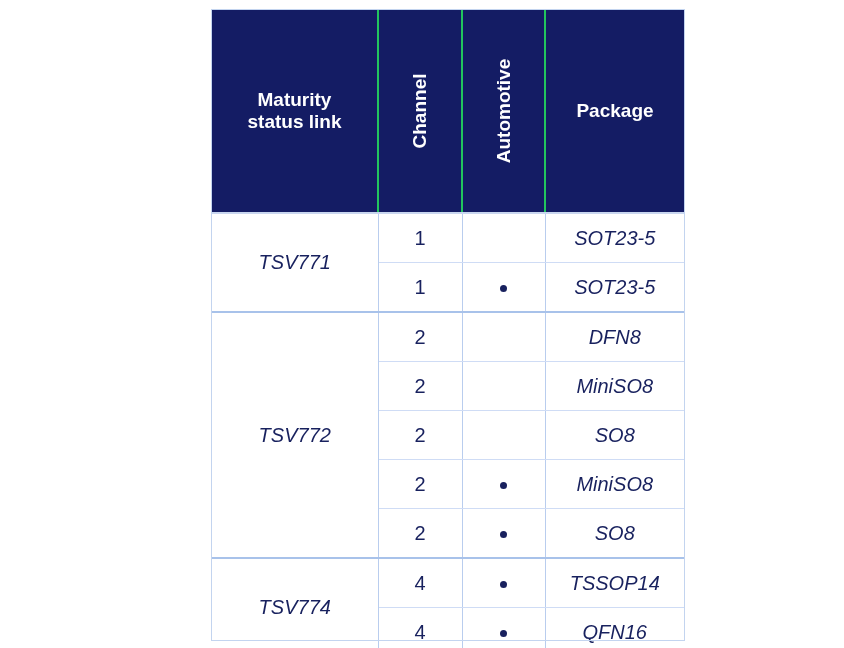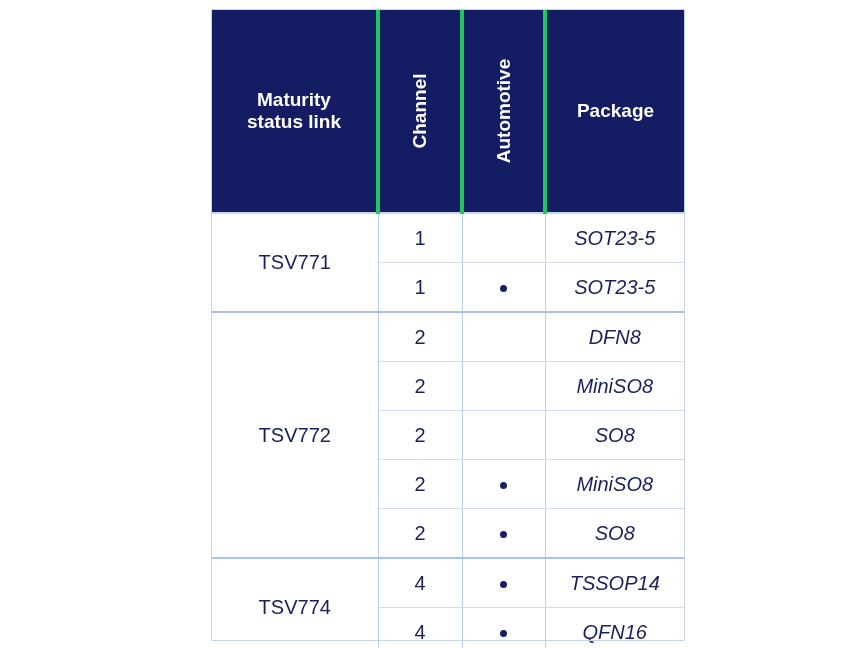--- a/index.html
+++ b/index.html
@@ -28,21 +28,21 @@
   #product-table thead th {
     background: #141C64;
     color: #ffffff;
     font-weight: bold;
     font-size: 19px;
     line-height: 1.18;
     padding: 0;
     height: 202px;
     vertical-align: middle;
     text-align: center;
-    border-right: 4px solid #22c55e;
+    border-right: 2px solid #22c55e;
     border-bottom: 2px solid #c9d6ef;
   }
   #product-table thead th:last-child {
     border-right: none;
   }
   .rot-wrap {
     display: block;
     height: 202px;
     position: relative;
   }
@@ -76,20 +76,21 @@
   #product-table tbody tr:last-child td {
     border-bottom: none;
   }
 
   
   td.device-cell {
     font-size: 21px;
     color: #1a8cc8;
     border-right: 1px solid #b9cdee;
     vertical-align: middle;
+    font-style: italic;
   }
 
   
   tr.group-start td {
     border-top: 2px solid #a8c2ea;
   }
 
   
   .dot {
     display: inline-block;

